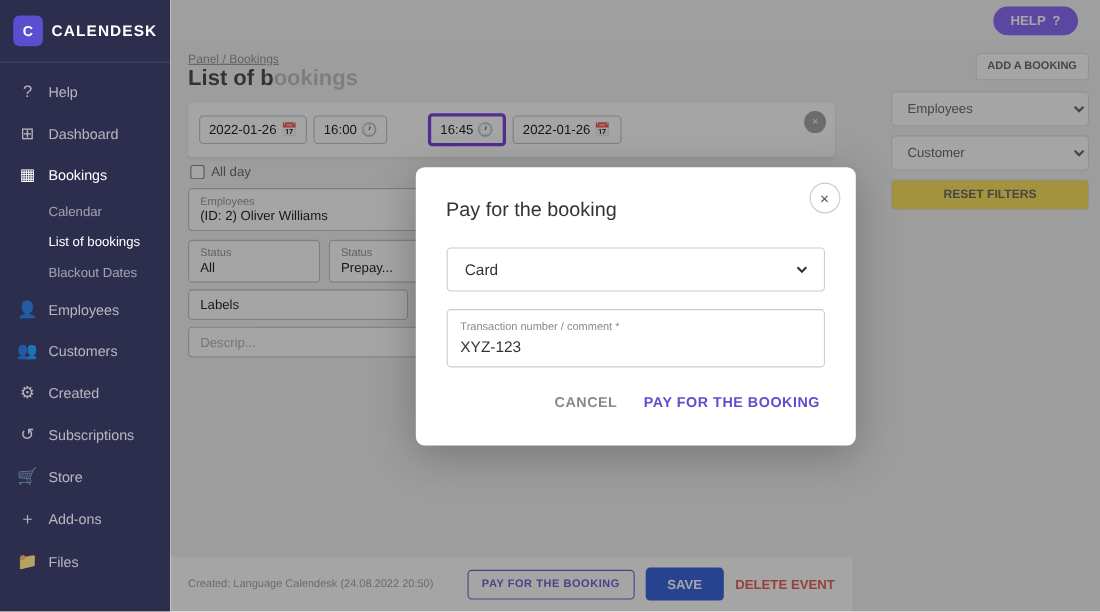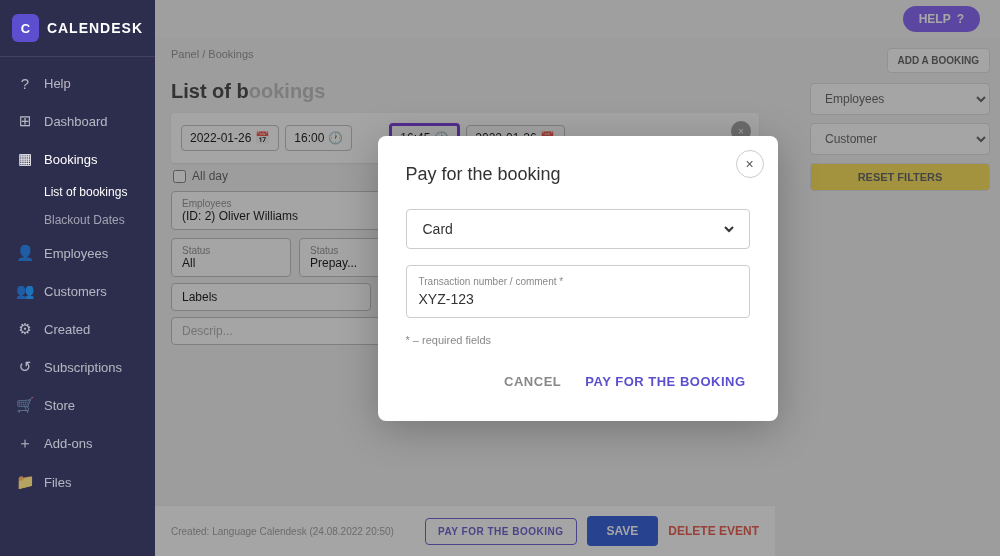--- a/index.html
+++ b/index.html
@@ -186,20 +186,23 @@
     </div>
     <div class="sidebar-item">
       <span class="sidebar-icon">⊞</span>
       <span>Dashboard</span>
     </div>
     <div class="sidebar-item has-sub">
       <span class="sidebar-icon">▦</span>
       <span>Bookings</span>
     </div>
     <div class="sub-items">
+      <div class="sub-item">
+        <span>Calendar</span>
+      </div>
       <div class="sub-item active">
         <span>List of bookings</span>
       </div>
       <div class="sub-item">
         <span>Blackout Dates</span>
       </div>
     </div>
     <div class="sidebar-item">
       <span class="sidebar-icon">👤</span>
       <span>Employees</span>
@@ -236,21 +239,21 @@
   <div class="topbar" style="position:absolute;top:0;right:0;left:0;height:38px;z-index:1;">
     <button class="help-btn">
       <span>HELP</span>
       <span>?</span>
     </button>
   </div>
 
   <div style="position:absolute;top:38px;left:0;right:0;bottom:0;background:#f0f0f0;opacity:0.6;"></div>
 
   <div style="position:absolute;top:38px;left:0;width:620px;bottom:0;padding:10px 16px;z-index:0;opacity:0.85;">
-    <div style="font-size:11px;color:#888;margin-bottom:20px;">Panel / Bookings</div>
+    <div style="font-size:11px;color:#888;margin-bottom:0;text-decoration:underline;">Panel / Bookings</div>
     <div style="font-size:20px;font-weight:600;color:#333;margin-bottom:10px;">List of b<span style="opacity:0.3;">ookings</span></div>
 
     <div style="display:flex;gap:6px;align-items:center;margin-bottom:6px;background:white;padding:10px;border-radius:4px;box-shadow:0 1px 3px rgba(0,0,0,0.1);position:relative;">
       <div style="border:1px solid #bbb;border-radius:4px;padding:5px 8px;font-size:12px;display:flex;align-items:center;gap:4px;">
         <span>2022-01-26</span>
         <span style="color:#888;">📅</span>
       </div>
       <div style="border:1px solid #bbb;border-radius:4px;padding:5px 8px;font-size:12px;display:flex;align-items:center;gap:4px;">
         <span>16:00</span>
         <span style="color:#888;">🕐</span>
@@ -351,21 +354,20 @@
         </div>
       </div>
 
       <div class="form-field">
         <div class="form-field-label">Transaction number / comment *</div>
         <div class="form-field-val">
           <input type="text" style="border: none; outline: none; font-size: 14px; color: rgb(51, 51, 51); width: 100%; background: transparent;" value="XYZ-123">
         </div>
       </div>
 
-      <p class="required-note">* – required fields</p>
 
       <div class="dialog-actions">
         <button class="cancel-btn">CANCEL</button>
         <button class="pay-btn">PAY FOR THE BOOKING</button>
       </div>
     </div>
   </div>
 </div>
 
 </body></html>

